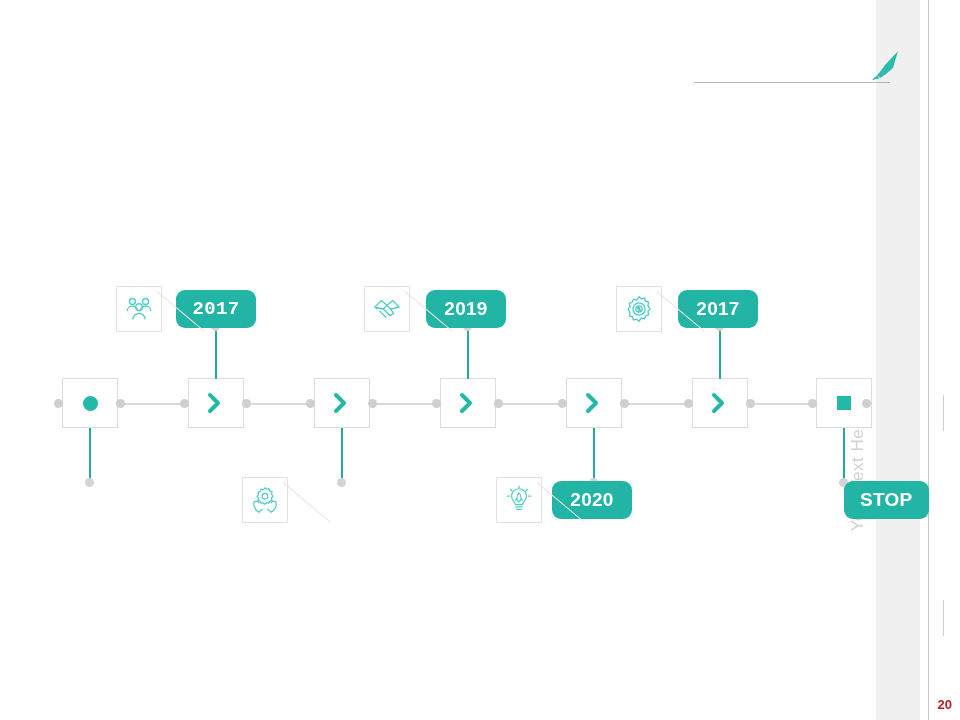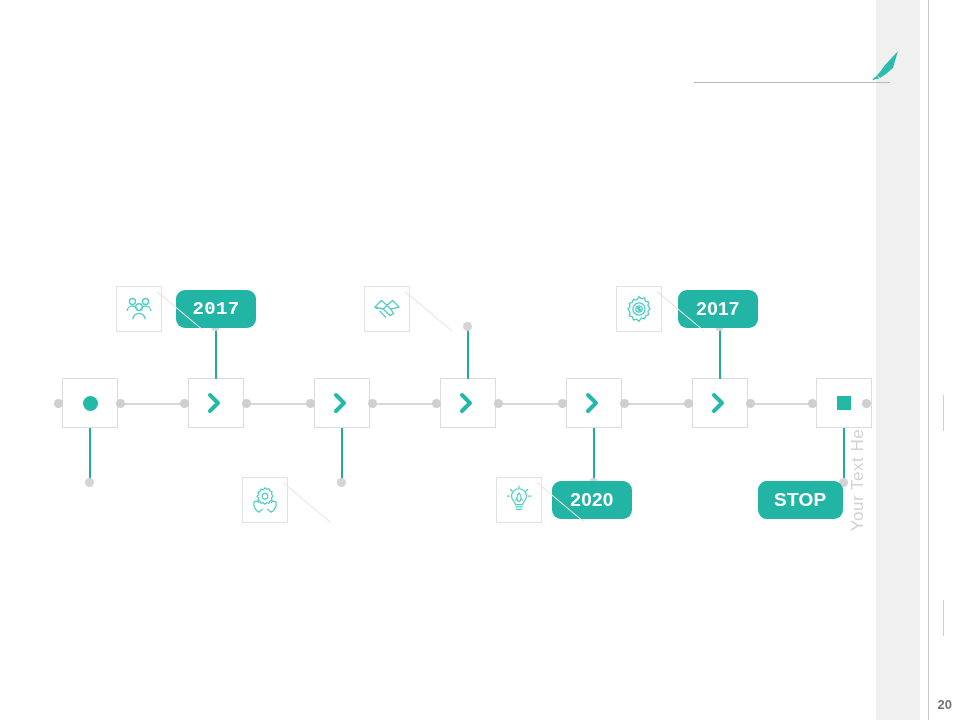--- a/index.html
+++ b/index.html
@@ -41,21 +41,21 @@
   .rail-line-top {
     position: absolute; right: 16px; top: 395px;
     width: 1px; height: 36px; background: #cfcfcf;
   }
   .rail-line-bottom {
     position: absolute; right: 16px; top: 600px;
     width: 1px; height: 36px; background: #cfcfcf;
   }
   .page-num {
     position: absolute; right: 8px; bottom: 8px;
-    font-size: 13px; font-weight: bold; color: #737373;
+    font-size: 13px; font-weight: bold; color: #b91c1c;
   }
 
   
   .title {
     position: absolute; right: 100px; top: 22px;
     font-size: 42px; font-weight: bold; color: #141414;
     letter-spacing: -0.5px;
   }
   .title-rule {
     position: absolute; right: 70px; top: 82px;
@@ -230,20 +230,21 @@
   <div class="conn" style="left:341px; top:428px; height:54px;"></div>
   <div class="conn-knob" style="left:337px; top:478px;"></div>
 
   <div class="conn" style="left:593px; top:428px; height:54px;"></div>
   <div class="conn-knob" style="left:589px; top:478px;"></div>
 
   <div class="conn" style="left:843px; top:428px; height:54px;"></div>
   <div class="conn-knob" style="left:839px; top:478px;"></div>
 
   <div class="badge" style="left:176px; top:290px;font-family:Liberation Mono, monospace;">2017</div>
+  <div class="badge" style="left:426px; top:290px;">2019</div>
   <div class="badge" style="left:678px; top:290px;">2017</div>
 
   <div class="icon-box" style="left:116px; top:286px;">
     <svg viewBox="0 0 32 32">
       <g fill="none" stroke="#4ecdc4" stroke-width="1.4">
         <circle cx="9" cy="8" r="3.2"></circle>
         <path d="M3.5 18c0-3 2.5-5 5.5-5s5.5 2 5.5 5"></path>
         <circle cx="23" cy="8" r="3.2"></circle>
         <path d="M17.5 18c0-3 2.5-5 5.5-5s5.5 2 5.5 5"></path>
         <circle cx="16" cy="14" r="3.6"></circle>
@@ -272,21 +273,21 @@
         <path d="M16 3 l2.6 2.2 3.3-.8 1.2 3.2 3.2 1.2-.8 3.3L27.7 16l-2.2 2.6.8 3.3-3.2 1.2-1.2 3.2-3.3-.8L16 29l-2.6-2.2-3.3.8-1.2-3.2-3.2-1.2.8-3.3L4.3 16l2.2-2.6-.8-3.3 3.2-1.2 1.2-3.2 3.3.8Z"></path>
         <circle cx="16" cy="16" r="6.5"></circle>
         <circle cx="16" cy="16" r="3.4"></circle>
         <path d="M16 13.5v5M17.3 14.4h-2a.9.9 0 000 1.8h1.4a.9.9 0 010 1.8h-2"></path>
       </g>
     </svg>
     <span class="icon-slash" style="left:40px; top:4px;"></span>
   </div>
 
   <div class="badge" style="left:552px; top:481px;">2020</div>
-  <div class="badge" style="left:758px; top:481px;padding-left:16px;">STOP</div>
+  <div class="badge" style="left:844px; top:481px;padding-left:16px;">STOP</div>
 
   <div class="icon-box" style="left:242px; top:477px;">
     <svg viewBox="0 0 32 32">
       <g fill="none" stroke="#4ecdc4" stroke-width="1.3">
         <path d="M16 3 l1.9 1.6 2.4-.6.9 2.3 2.3.9-.6 2.4L24.4 12l-1.6 1.9.6 2.4-2.3.9-.9 2.3-2.4-.6L16 20.5l-1.9-1.6-2.4.6-.9-2.3-2.3-.9.6-2.4L7.6 12l1.6-1.9-.6-2.4 2.3-.9.9-2.3 2.4.6Z"></path>
         <circle cx="16" cy="12" r="3"></circle>
         <path d="M4 20 c0 4 2 7 5.5 9 M9.5 29 l4-3.5"></path>
         <path d="M28 20 c0 4-2 7-5.5 9 M22.5 29 l-4-3.5"></path>
         <path d="M4 20 c0-1.6 1.3-2.8 2.8-2.8 1.4 0 2.5 1 2.7 2.3"></path>
         <path d="M28 20 c0-1.6-1.3-2.8-2.8-2.8-1.4 0-2.5 1-2.7 2.3"></path>

